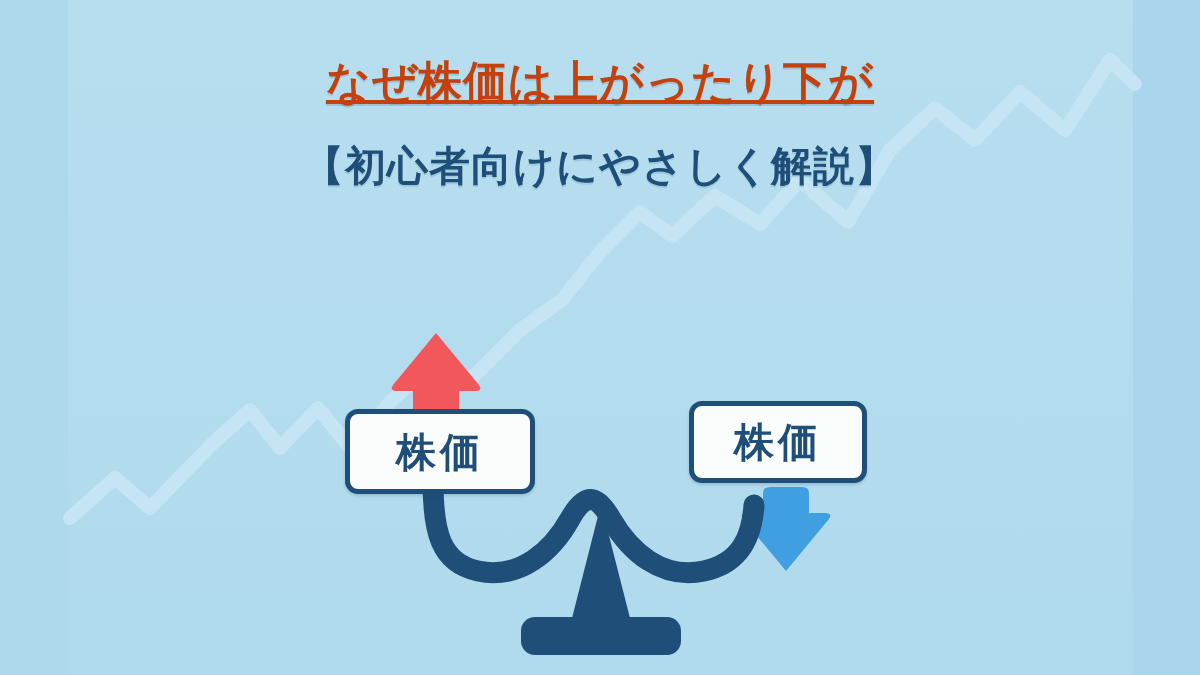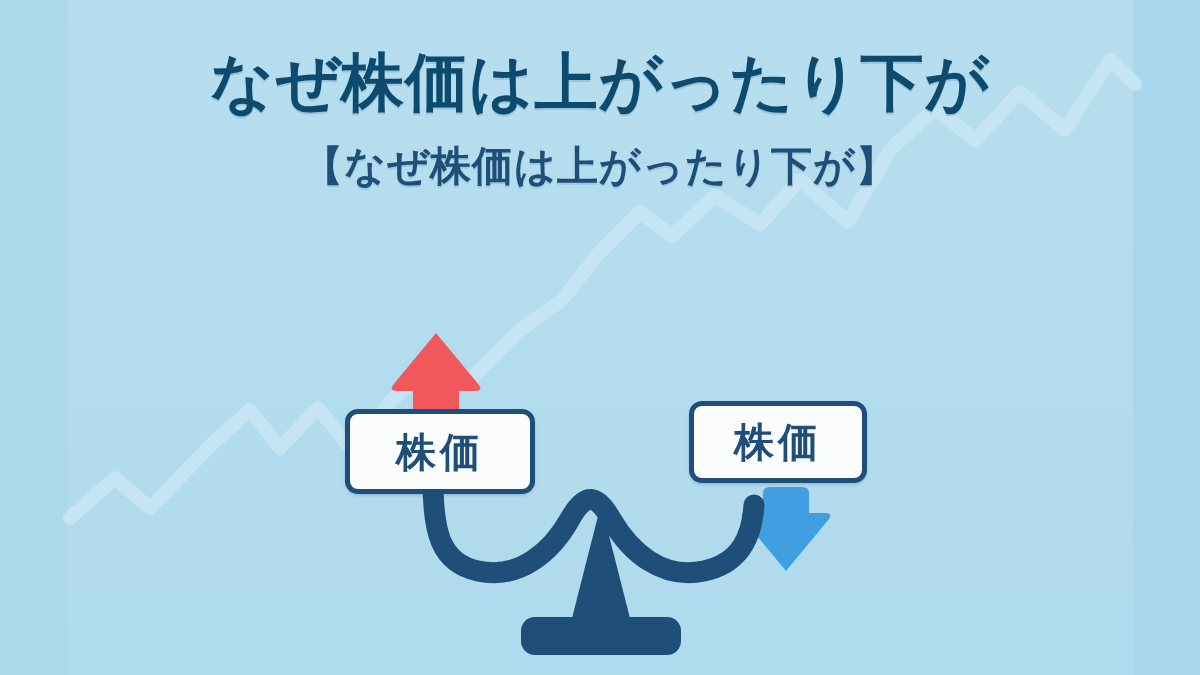--- a/index.html
+++ b/index.html
@@ -15,24 +15,25 @@
   .bg-band{position:absolute;top:0;bottom:0;}
   .bg-band.left{left:0;width:68px;background:#aed9ed;}
   .bg-band.right{left:1133px;right:0;background:#a9d6ec;}
   .bg-band.mid{left:68px;width:1065px;background:linear-gradient(180deg,#b7deef 0%,#b0daed 100%);}
 
   .bg-chart{position:absolute;inset:0;}
 
   
   .headings{position:absolute;left:0;right:0;top:44px;text-align:center;}
   .title{
-    color:#0c4a6e;font-weight:bold;
-    font-size:63px;line-height:76px;letter-spacing:1px;
+    color:#c2410c;font-weight:bold;
+    font-size:44px;line-height:76px;letter-spacing:1px;
     text-shadow:0 2px 0 rgba(31,78,121,0.18);
     padding:0 90px;
+    text-decoration:underline;
   }
   .title .l2{display:block;}
   .subtitle{
     margin-top:22px;color:#1f4e79;font-weight:bold;
     font-size:41px;line-height:48px;letter-spacing:1px;
     text-shadow:0 2px 0 rgba(31,78,121,0.15);
   }
 
   
   .scale-wrap{position:absolute;left:0;top:11px;width:1200px;height:675px;}
@@ -61,21 +62,21 @@
 
     <svg class="bg-chart" width="1200" height="675" viewBox="0 0 1200 675">
       <polyline id="bgline" fill="none" stroke="#c6e5f4" stroke-width="14" stroke-linejoin="round" stroke-linecap="round" opacity="0.95" points="70,518 115,478 150,508 212,444 250,410 280,448 318,408 352,450 390,402 438,358 470,380 520,330 562,300 600,252 640,212 672,236 715,196 760,224 800,180 848,222 890,150 935,108 975,140 1020,92 1065,130 1110,60 1135,84"></polyline>
     </svg>
   </div>
 
   <div class="headings">
     <div class="title">
       <span class="l1">なぜ株価は上がったり下が</span>
     </div>
-    <div class="subtitle">【なぜ株価は上がったり下が】</div>
+    <div class="subtitle">【初心者向けにやさしく解説】</div>
   </div>
 
   <div class="scale-wrap">
 
     <svg class="scale-svg" width="1200" height="675" viewBox="0 0 1200 675">
 
       <g>
         <path d="M436 322 L479 374 Q483 380 475 380 L459 380 L459 400 Q459 406 452 406
                  L420 406 Q413 406 413 400 L413 380 L397 380 Q389 380 393 374 Z" fill="#f2575c"></path>
       </g>

